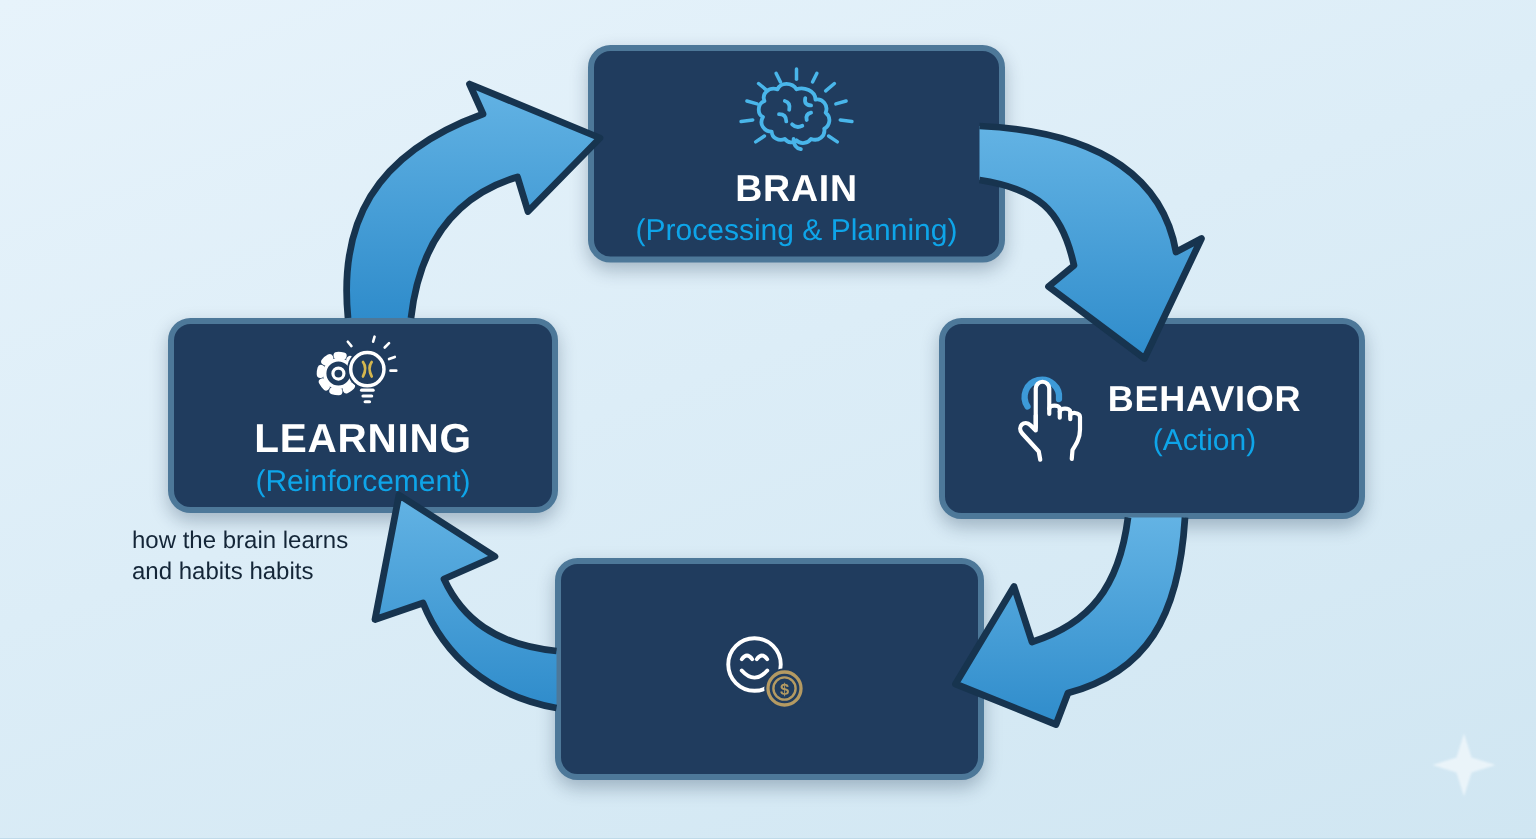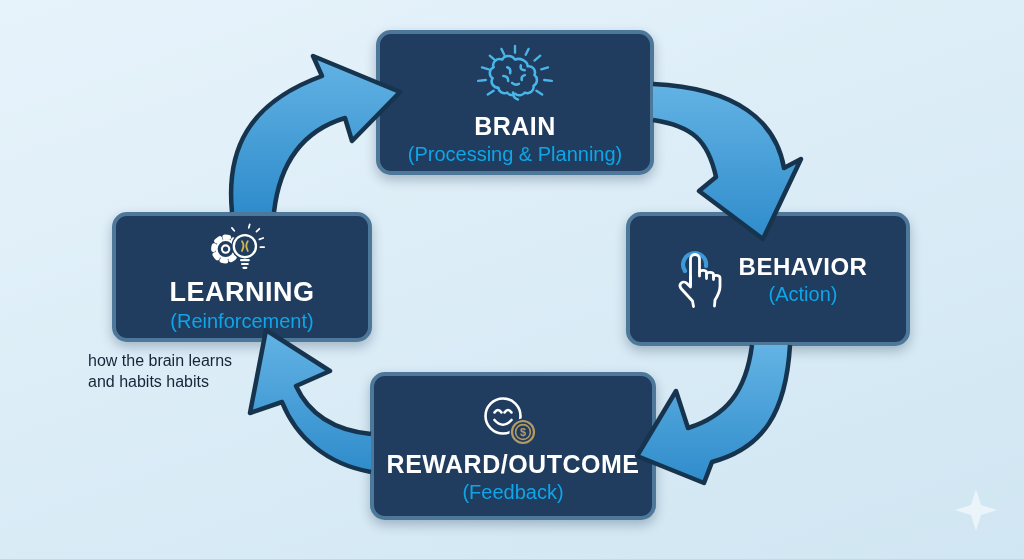--- a/index.html
+++ b/index.html
@@ -11,21 +11,21 @@
   .node{
     position:absolute;box-sizing:border-box;
     background:#203c5e;border:4px solid #4d7899;border-radius:15px;
     box-shadow:0 5px 12px rgba(15,40,70,.28);
     display:flex;align-items:center;justify-content:center;
     color:#fff;text-align:center;
   }
   .node .stack{display:flex;flex-direction:column;align-items:center;}
   .node .title{font-weight:bold;color:#fff;letter-spacing:.5px;}
   .node .subtitle{color:#0ea5e9;margin-top:2px;}
-  .node-brain{left:376px;top:30px;width:278px;height:145px;flex-direction:column;padding-top:4px;}
+  .node-brain{left:392px;top:30px;width:278px;height:145px;flex-direction:column;padding-top:4px;}
   .node-brain .title{font-size:25px;margin-top:-2px;}
   .node-brain .subtitle{font-size:20px;}
   .node-behavior{left:626px;top:212px;width:284px;height:134px;gap:12px;}
   .node-behavior .title{font-size:24px;}
   .node-behavior .subtitle{font-size:20px;}
   .node-learning{left:112px;top:212px;width:260px;height:130px;flex-direction:column;padding-top:2px;}
   .node-learning .title{font-size:27px;}
   .node-learning .subtitle{font-size:20px;}
   .node-reward{left:370px;top:372px;width:286px;height:148px;flex-direction:column;padding-top:4px;}
   .node-reward .title{font-size:25px;}
@@ -128,24 +128,20 @@
         <circle cx="27" cy="24" r="17.5"></circle>
         <path d="M18.5 20.5 q3.5-5 7 0"></path>
         <path d="M28.5 20.5 q3.5-5 7 0"></path>
         <path d="M18.5 28 q8.5 9.5 17 0"></path>
       </g>
       <circle cx="47" cy="40" r="13.5" fill="#203c5e"></circle>
       <circle cx="47" cy="40" r="11" fill="none" stroke="#b49a62" stroke-width="2.2"></circle>
       <circle cx="47" cy="40" r="7.4" fill="none" stroke="#b49a62" stroke-width="1.6"></circle>
       <text x="47" y="44" text-anchor="middle" font-size="11" font-weight="bold" fill="#b49a62" font-family="Liberation Sans, sans-serif">$</text>
     </svg>
-    <div class="stack">
-      <div class="title">REWARD/OUTCOME</div>
-      <div class="subtitle">(Feedback)</div>
-    </div>
   </div>
 
   <div class="caption caption-left">
     <div>how the brain learns</div>
     <div>and habits habits</div>
   </div>
 
   <svg class="arrows" width="1024" height="559" viewBox="0 0 1024 559">
     <defs>
       <linearGradient id="arrowGrad" x1="0" y1="0" x2="0" y2="1">

